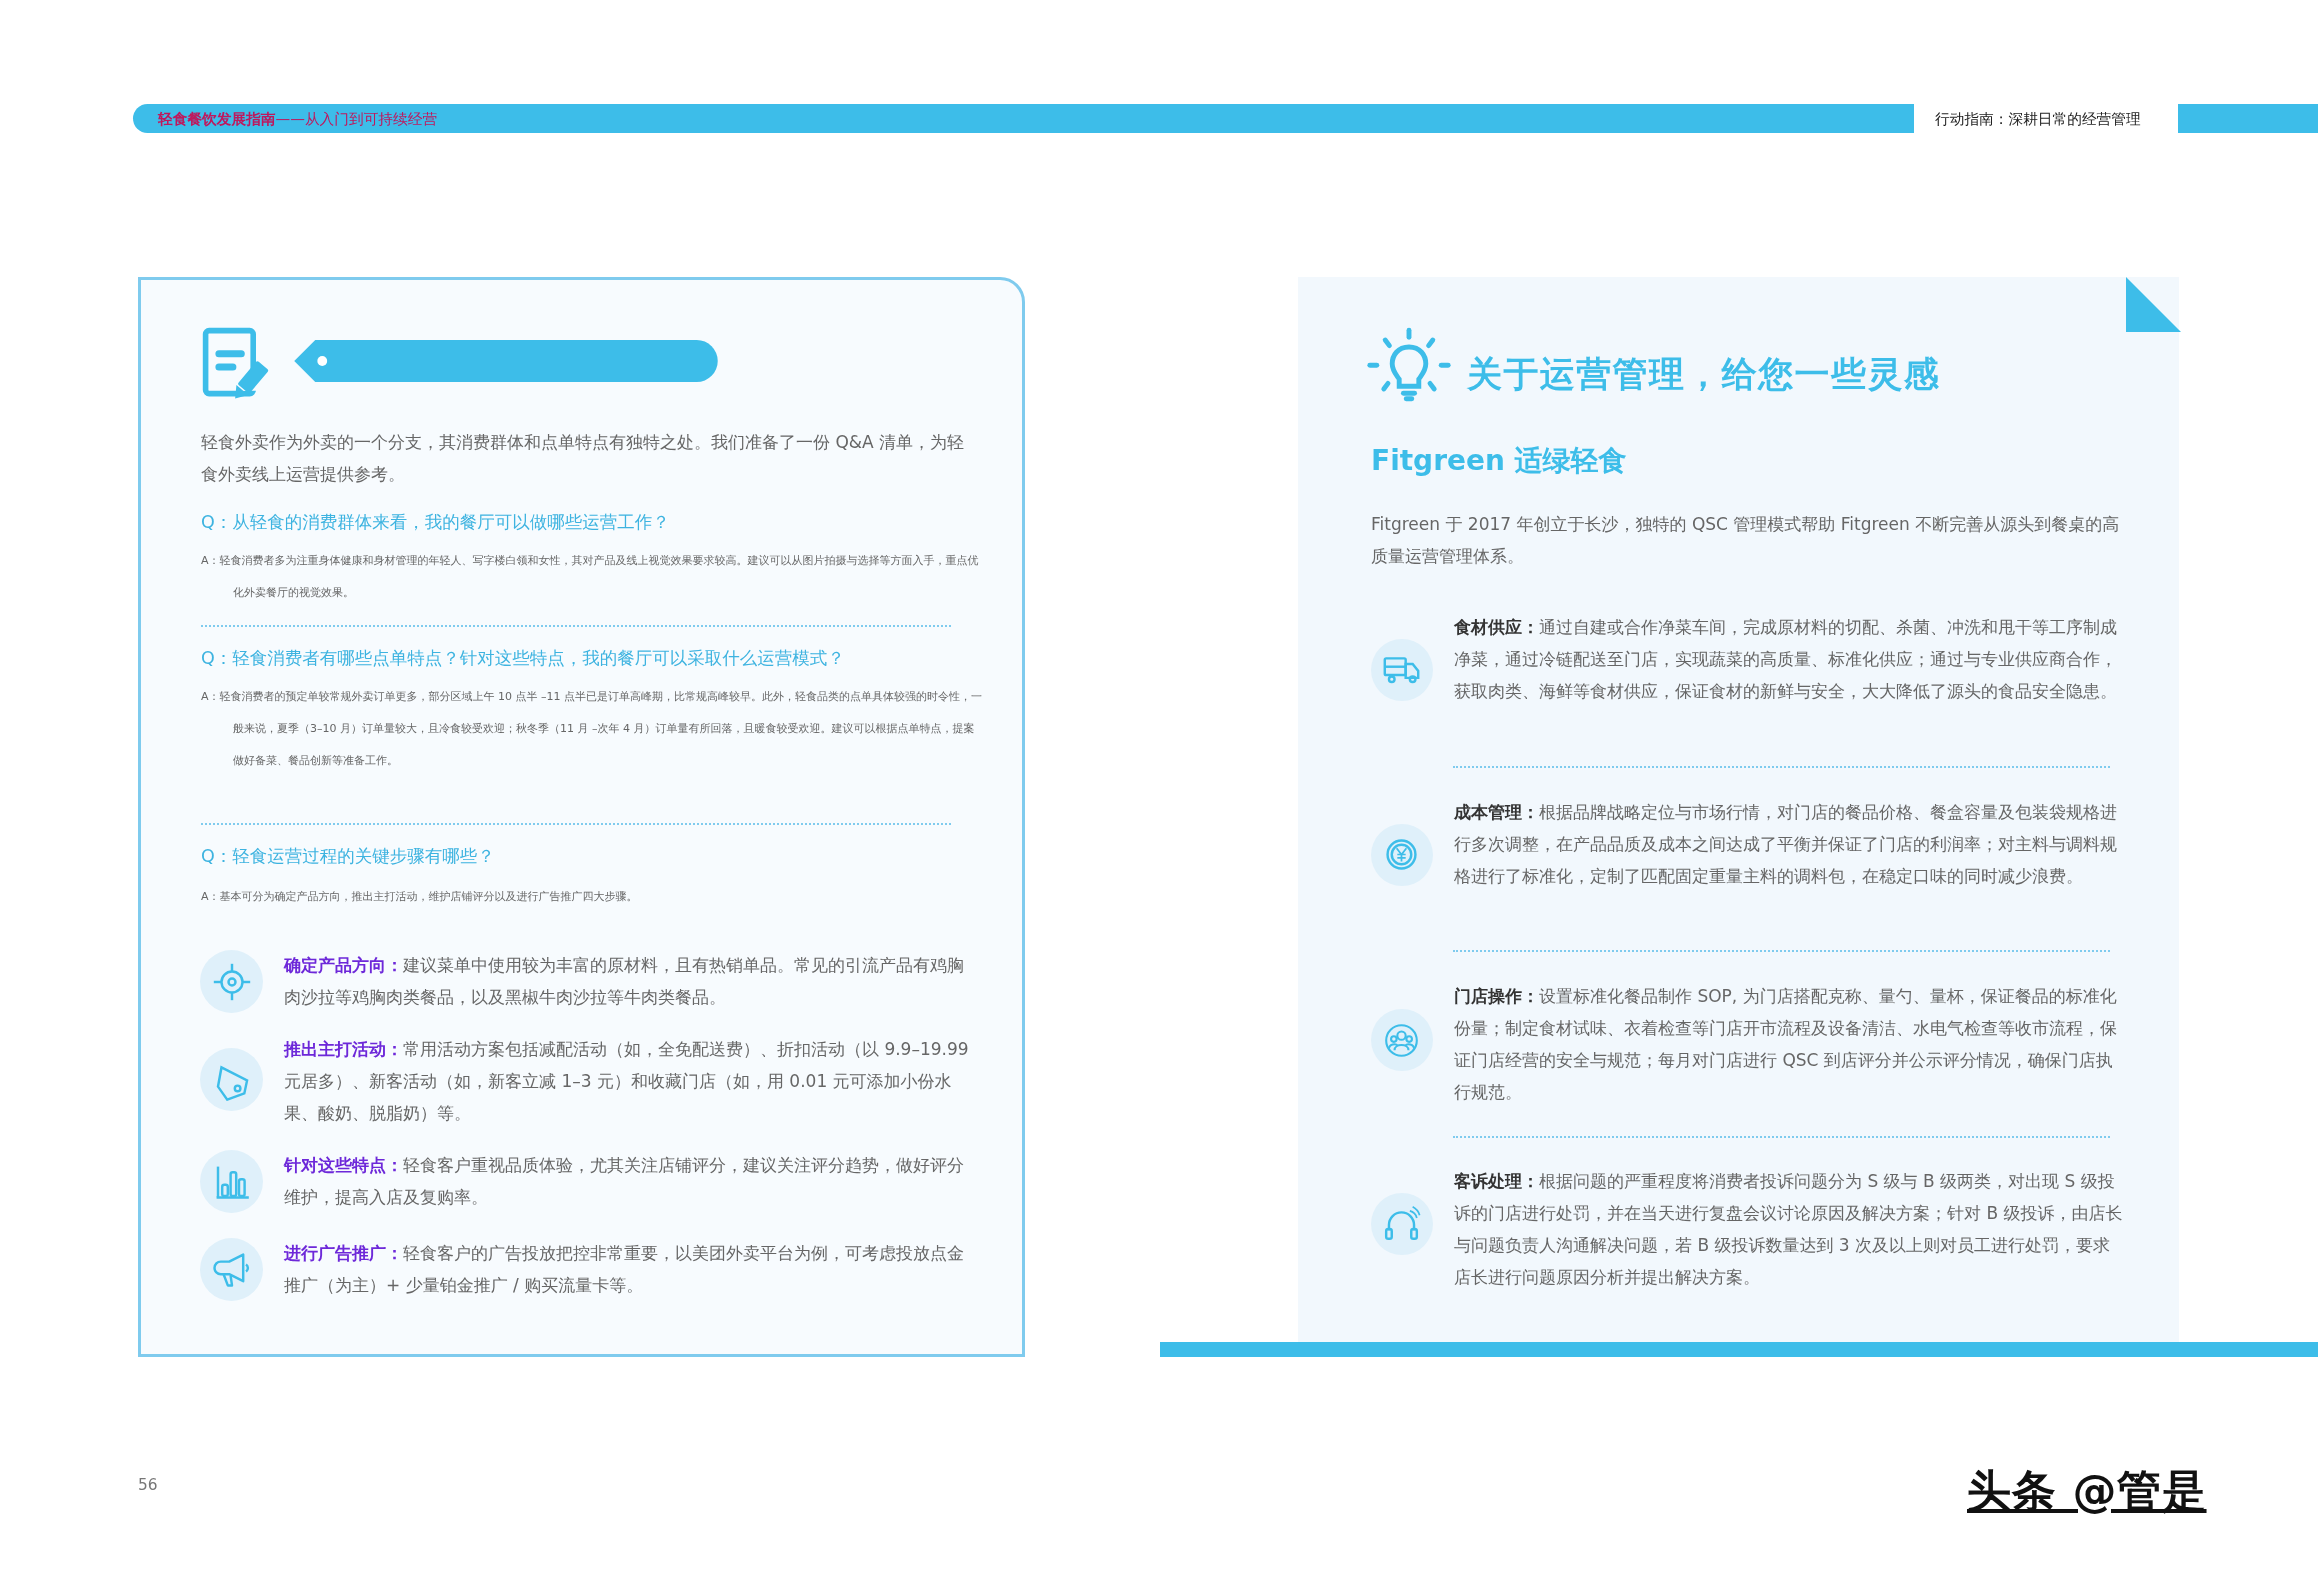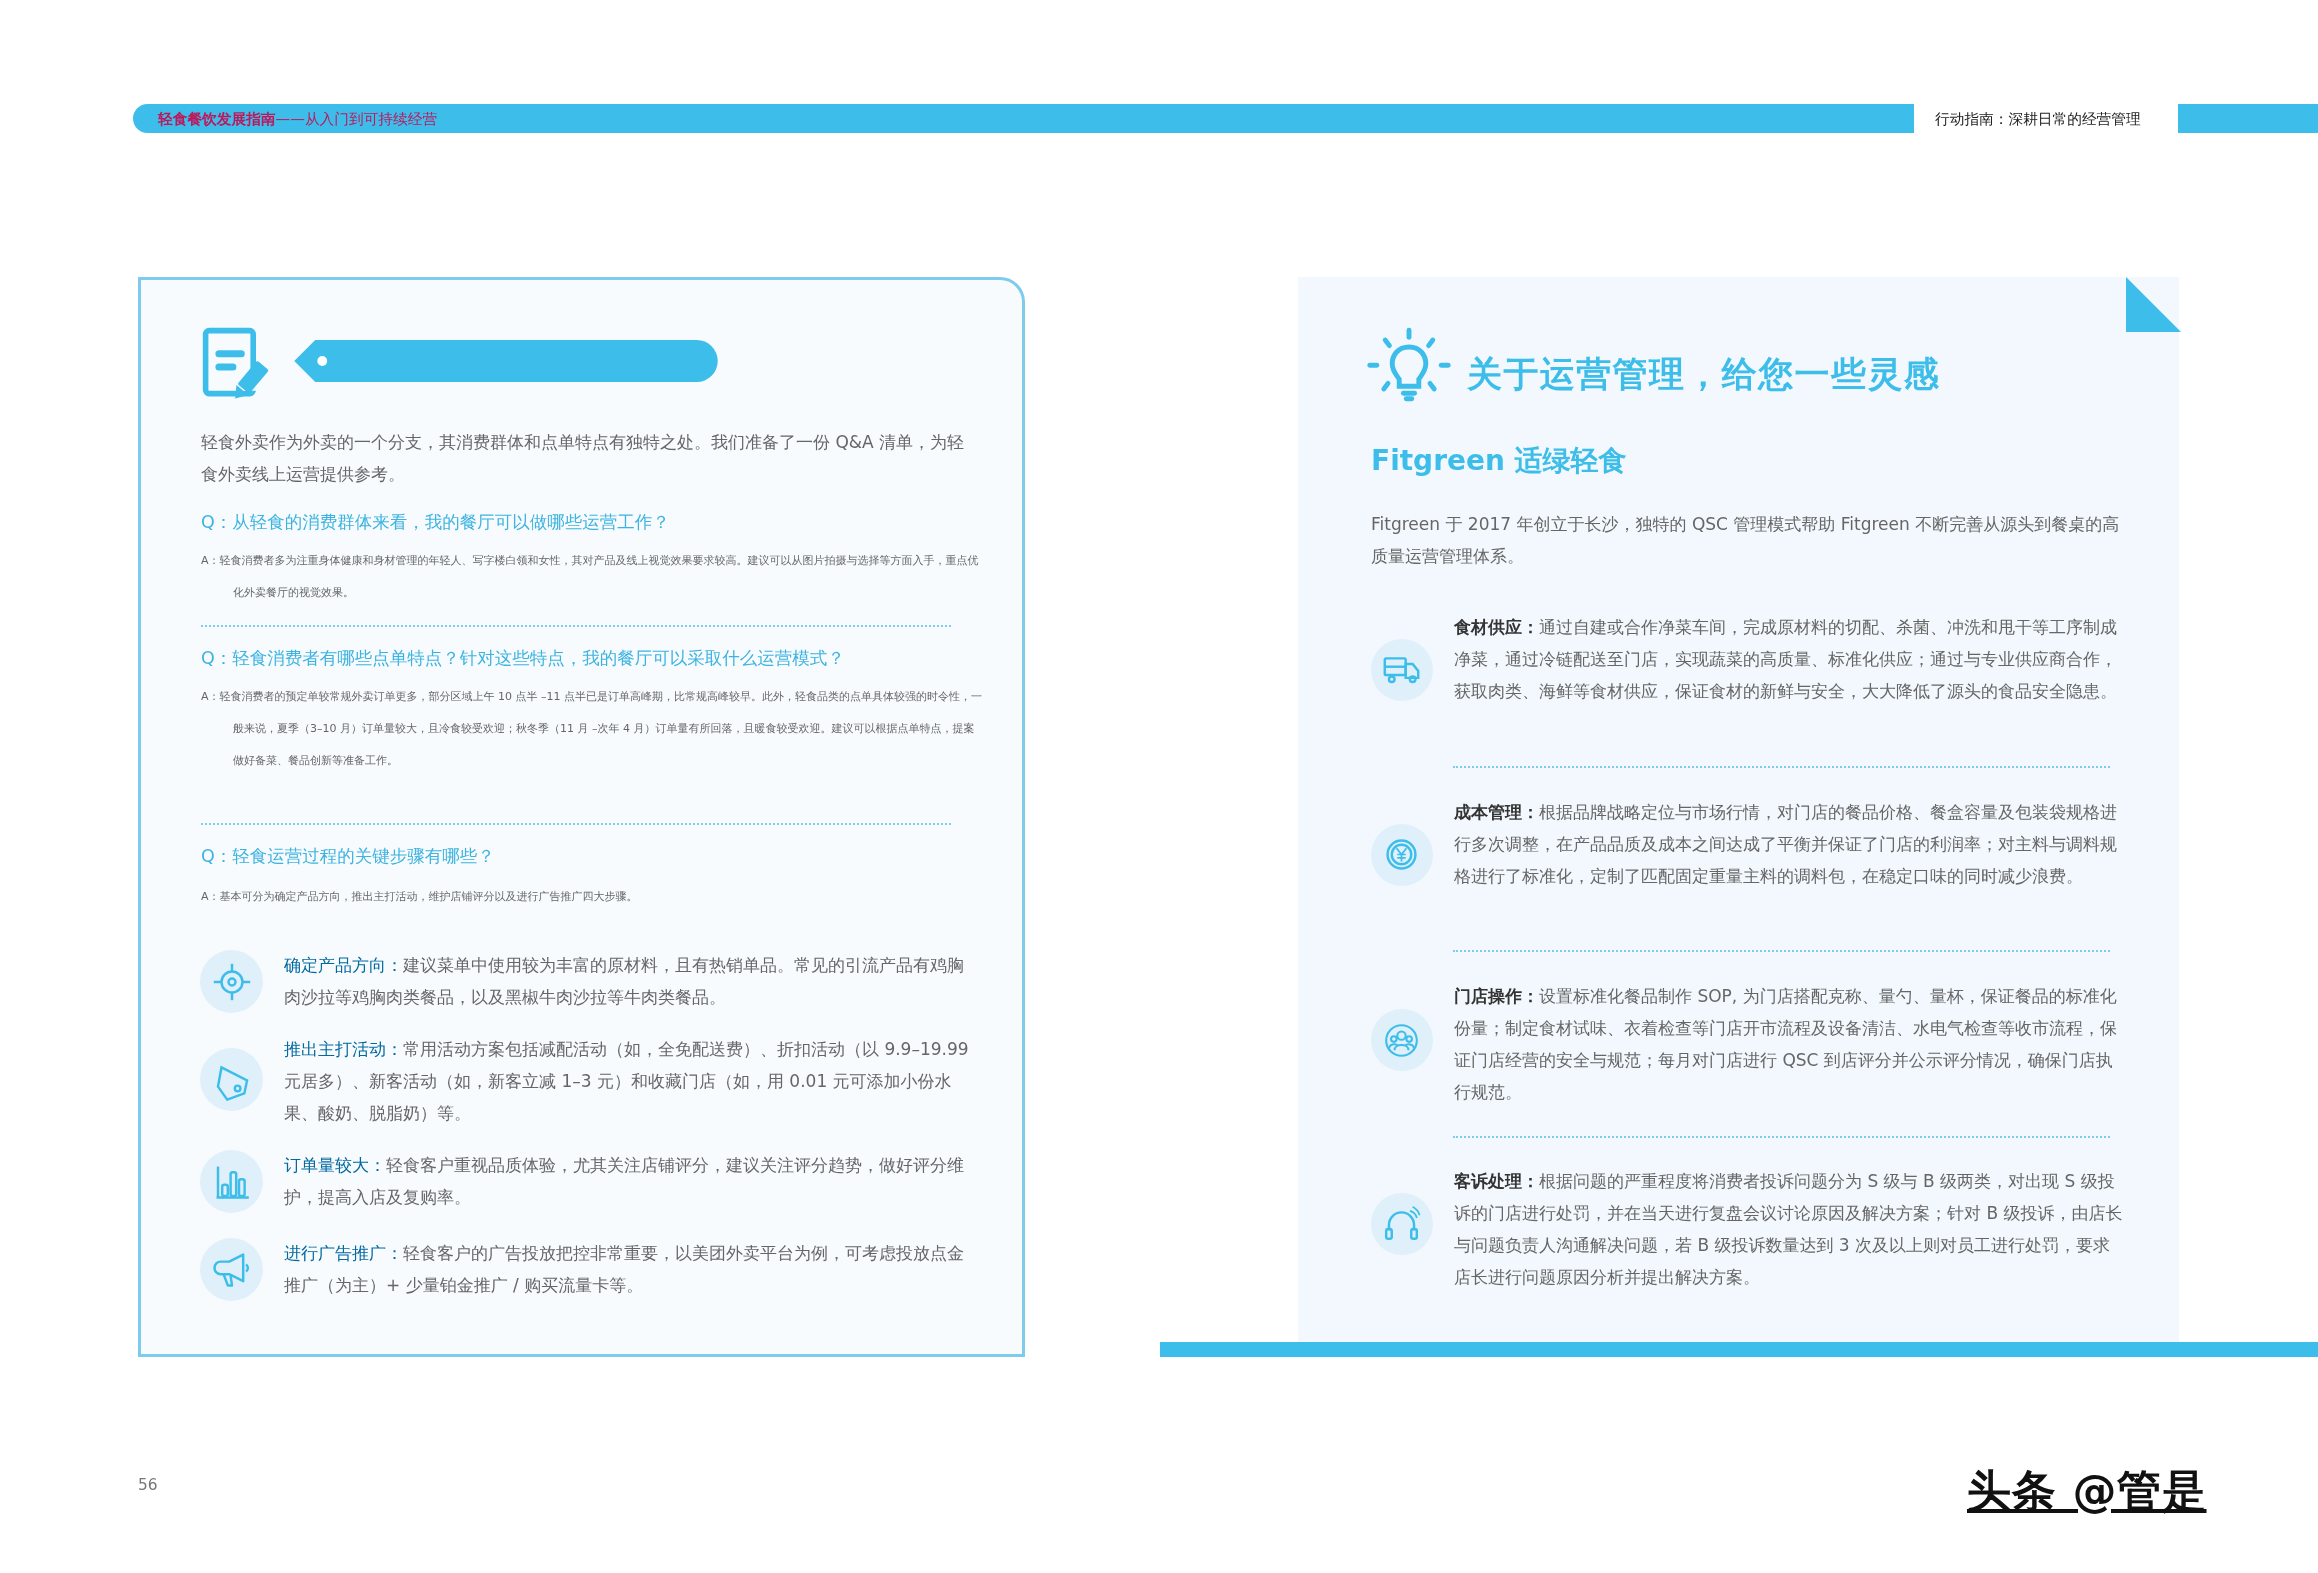--- a/index.html
+++ b/index.html
@@ -22,21 +22,21 @@
 
   .lp { position: absolute; left: 201px; width: 778px; font-size: 17px; line-height: 32px; color: #666; }
   .q { position: absolute; left: 201px; font-size: 17.5px; color: #3db3e0; font-weight: normal; white-space: nowrap; }
   .a { position: absolute; left: 201px; width: 782px; font-size: 11px; line-height: 32px; color: #666; padding-left: 32px; text-indent: -32px; }
   .dash { position: absolute; left: 201px; width: 750px; border-top: 2.1px dotted #7fcbee; height: 0; }
 
   .step { position: absolute; left: 200px; width: 778px; }
   .step .circ { position: absolute; left: 0; top: 0; width: 63px; height: 63px; border-radius: 50%; background: #dff0fa; }
   .step .circ svg { position: absolute; left: 10.5px; top: 10.5px; }
   .step .txt { position: absolute; left: 84px; top: -1.4px; width: 694px; font-size: 17px; line-height: 32px; color: #666; }
-  .step .txt b { color: #0369a1; font-weight: normal; }
+  .step .txt b { color: #6d28d9; font-weight: bold; }
 
   
   .right-panel { position: absolute; left: 1298px; top: 277px; width: 881px; height: 1066px; background: #f2f8fd; }
   .corner-tri2 { position: absolute; left: 2126px; top: 277px; width: 55px; height: 55px; }
   .bulb { position: absolute; left: 1367px; top: 326px; width: 84px; height: 84px; }
   .rtitle { position: absolute; left: 1467px; top: 351px; font-size: 35px; font-weight: bold; color: #3dbde9; white-space: nowrap; letter-spacing: 1.4px; }
   .rsub { position: absolute; left: 1371px; top: 442px; font-size: 28px; font-weight: bold; color: #3dbde9; white-space: nowrap; }
   .rintro { position: absolute; left: 1371px; top: 508px; width: 757px; font-size: 17px; line-height: 32px; color: #666; }
 
   .rstep { position: absolute; left: 1371px; width: 757px; }
@@ -121,21 +121,21 @@
 <div class="step" style="top:1150px;">
   <div class="circ">
     <svg width="42" height="42" viewBox="0 0 60 60" fill="none" stroke="#3dbde9" stroke-width="3.5">
       <line x1="10" y1="8" x2="10" y2="52"></line>
         <line x1="8" y1="52" x2="54" y2="52"></line>
       <rect x="16" y="34" width="8" height="16" rx="3"></rect>
       <rect x="28" y="16" width="8" height="34" rx="3"></rect>
       <rect x="40" y="26" width="8" height="24" rx="3"></rect>
     </svg>
   </div>
-  <div class="txt"><b>订单量较大：</b><span>轻食客户重视品质体验，尤其关注店铺评分，建议关注评分趋势，做好评分维护，提高入店及复购率。</span></div>
+  <div class="txt"><b>针对这些特点：</b><span>轻食客户重视品质体验，尤其关注店铺评分，建议关注评分趋势，做好评分维护，提高入店及复购率。</span></div>
 </div>
 
 <div class="step" style="top:1238px;">
   <div class="circ">
     <svg width="42" height="42" viewBox="0 0 60 60" fill="none" stroke="#3dbde9" stroke-width="3.5" stroke-linejoin="round">
       <path d="M46,8 L46,46 L26,36 L14,36 A8,8 0 0 1 14,18 L26,18 Z"></path>
       <path d="M18,36 L24,52 L30,52 L28,38"></path>
       <path d="M50,22 A6,6 0 0 1 50,32"></path>
     </svg>
   </div>

